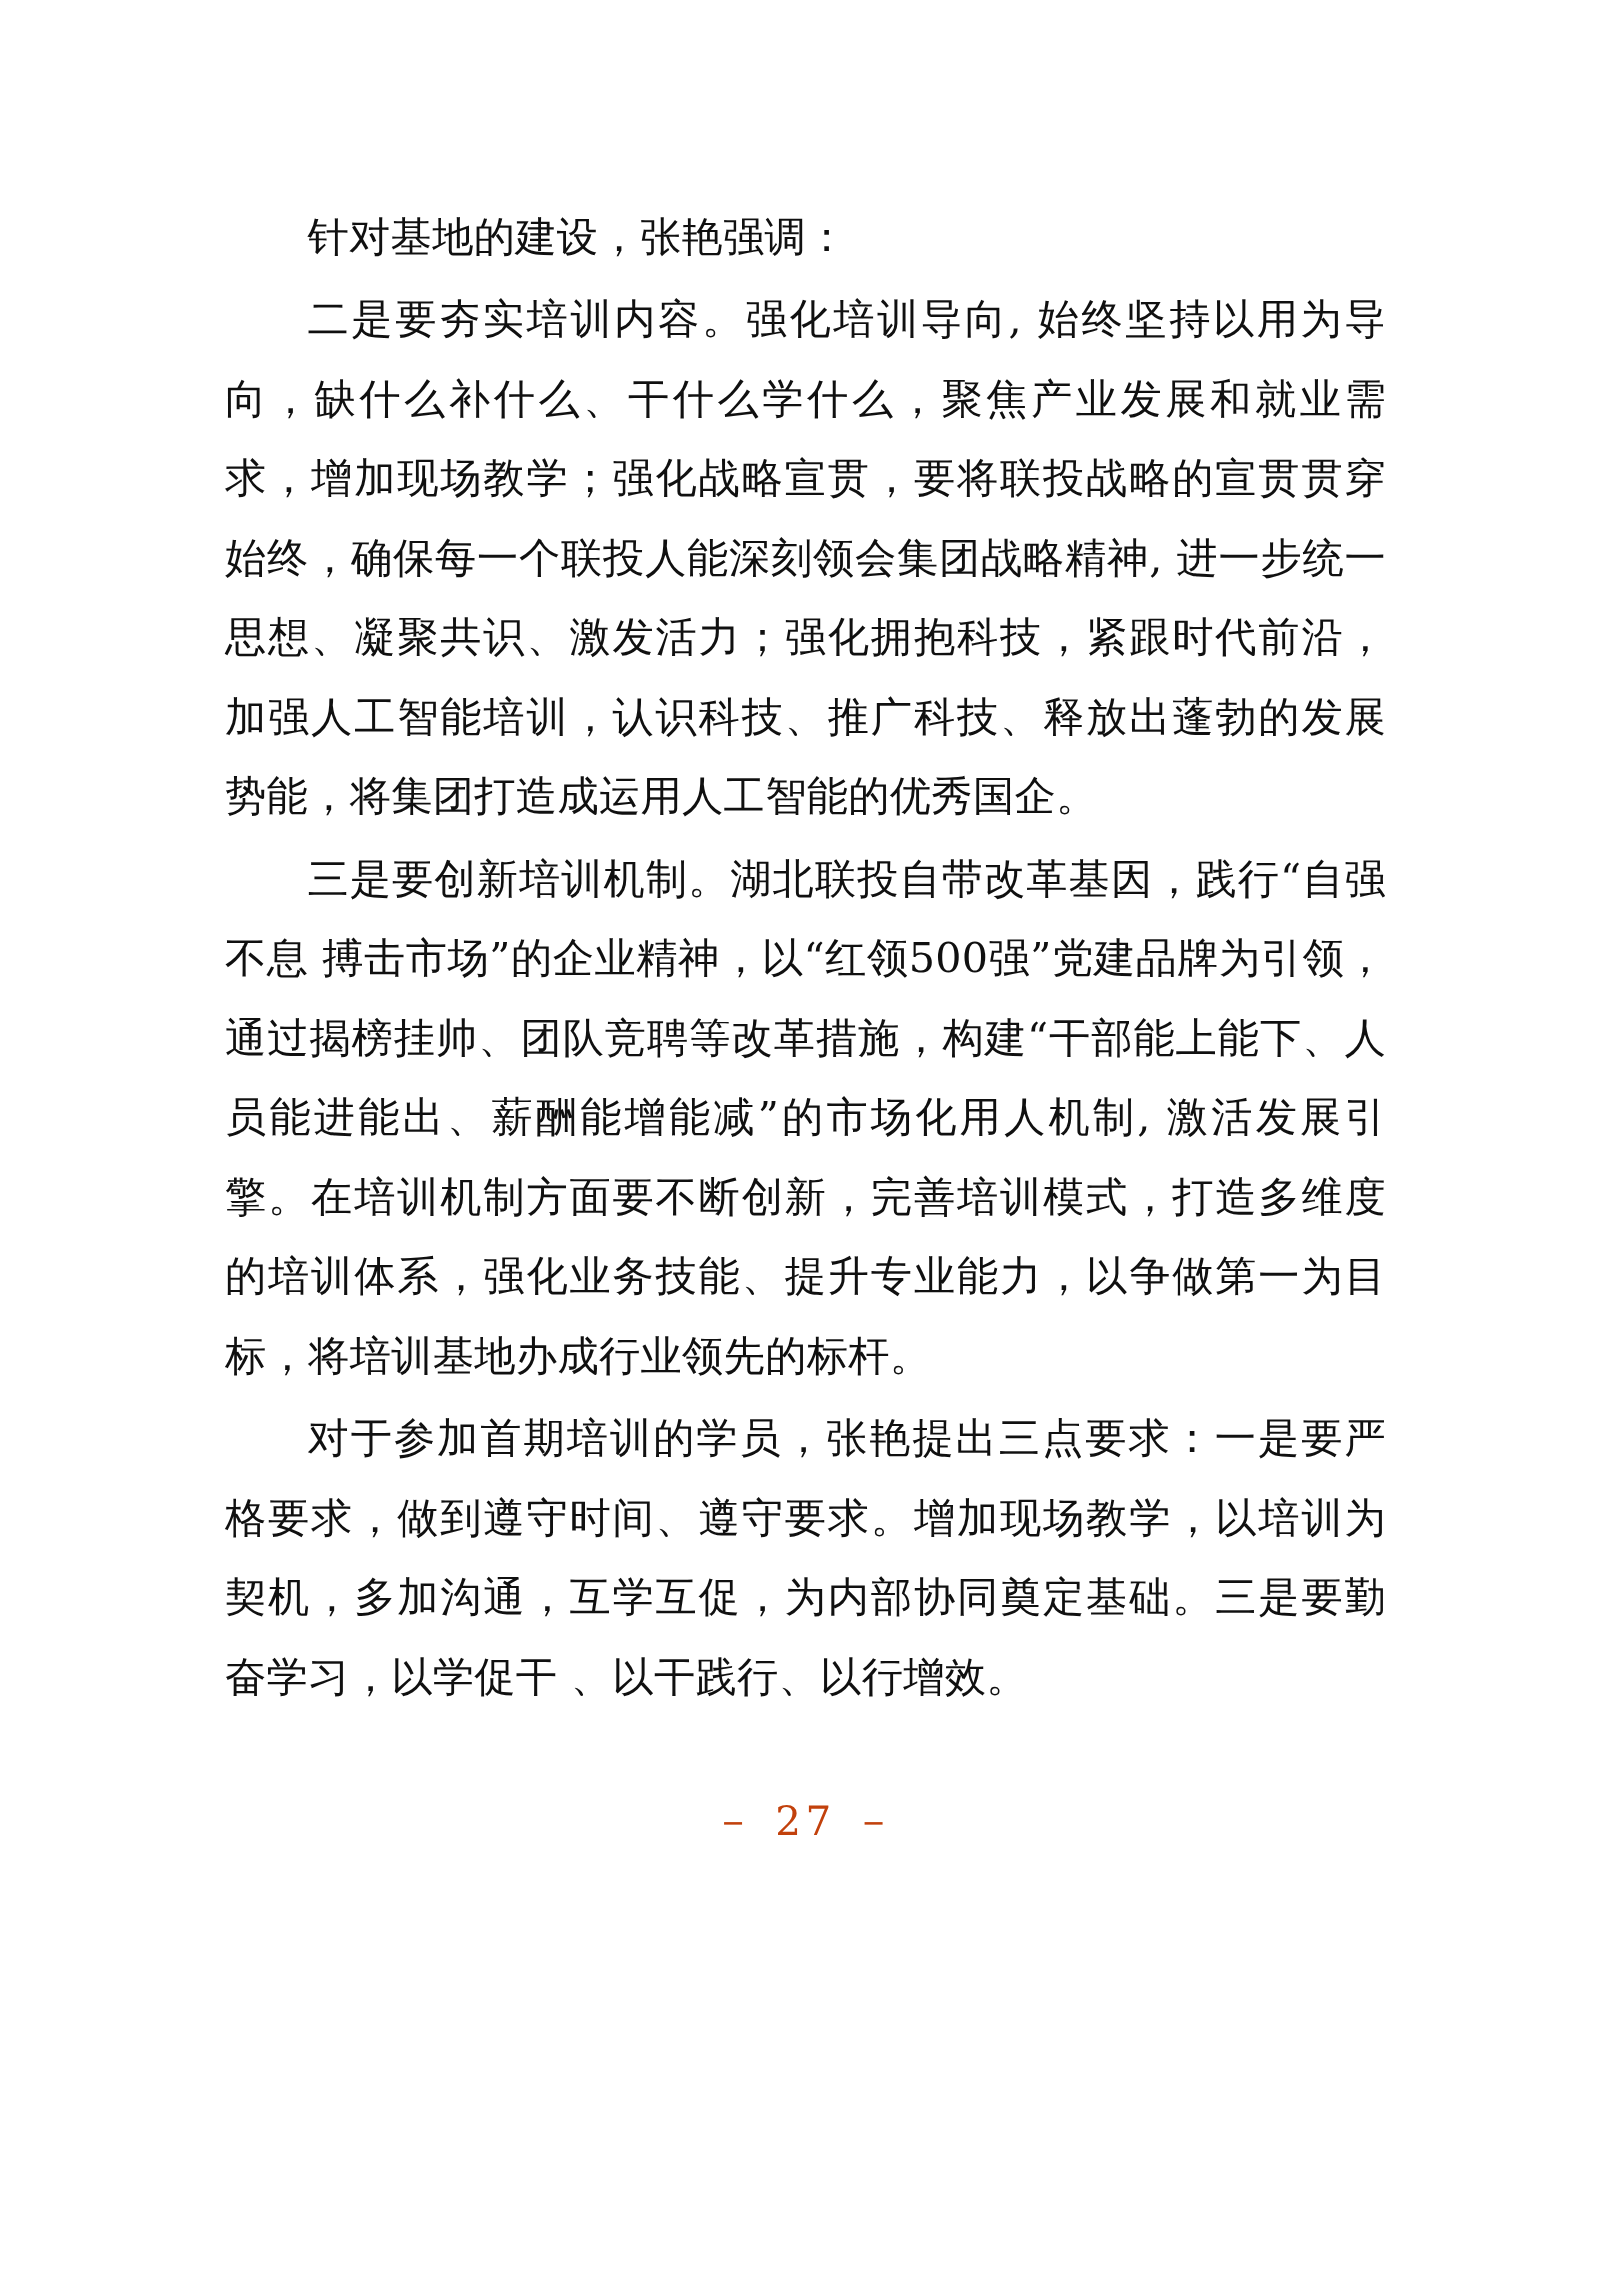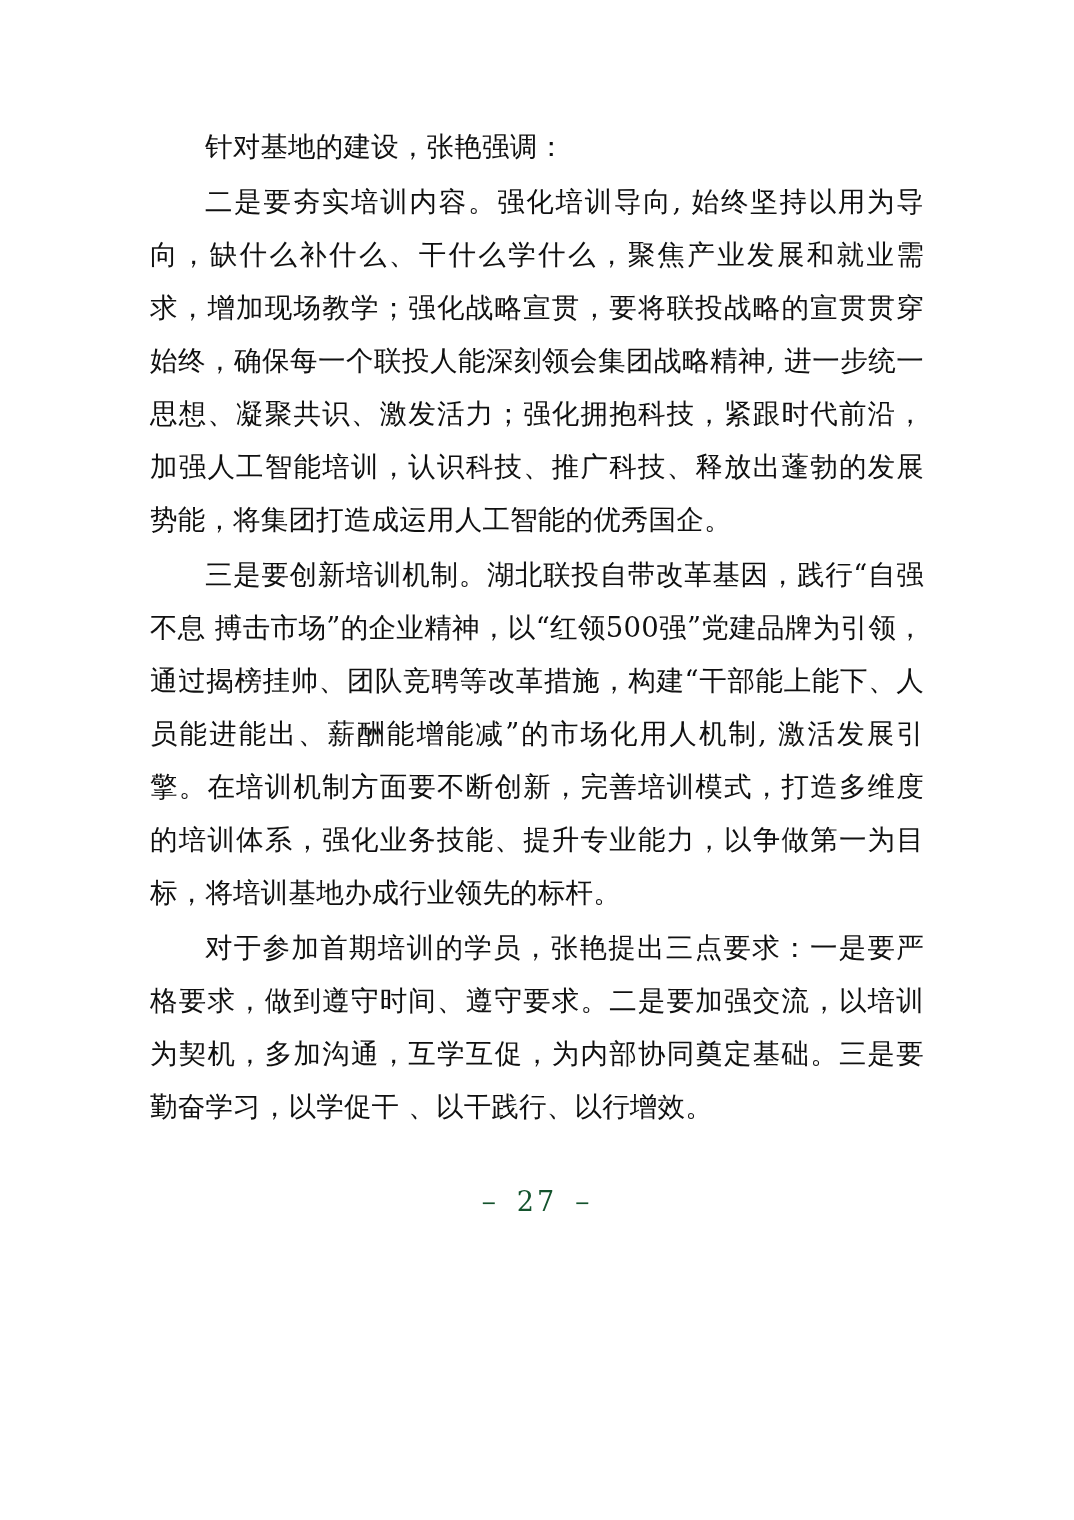--- a/index.html
+++ b/index.html
@@ -13,20 +13,21 @@
     font-family: "DejaVu Serif", "Liberation Serif", serif;
     color: #121212;
     overflow: hidden;
   }
   .page {
     position: relative;
     width: 1074px;
     height: 1312px;
     box-sizing: border-box;
     padding: 120px 150px 0 150px;
+    margin-top: 12px;
   }
   .doc-body {
     font-size: 27.5px;
     line-height: 53px;
     text-align: justify;
     text-justify: inter-ideograph;
     letter-spacing: 0.2px;
     color: #101010;
   }
   .para {
@@ -36,30 +37,30 @@
     text-justify: inter-ideograph;
   }
   .footer {
     position: absolute;
     left: 0;
     right: 0;
     bottom: 92px;
     text-align: center;
     font-size: 27px;
     letter-spacing: 3px;
-    color: #14532d;
+    color: #c2410c;
   }
 </style>
 </head>
 <body>
 
 <div class="page">
 
   <div class="doc-body">
     <p class="para">针对基地的建设，张艳强调：</p>
     <p class="para">二是要夯实培训内容。强化培训导向, 始终坚持以用为导向，缺什么补什么、干什么学什么，聚焦产业发展和就业需求，增加现场教学；强化战略宣贯，要将联投战略的宣贯贯穿始终，确保每一个联投人能深刻领会集团战略精神, 进一步统一思想、凝聚共识、激发活力；强化拥抱科技，紧跟时代前沿，加强人工智能培训，认识科技、推广科技、释放出蓬勃的发展势能，将集团打造成运用人工智能的优秀国企。</p>
     <p class="para">三是要创新培训机制。湖北联投自带改革基因，践行“自强不息 搏击市场”的企业精神，以“红领500强”党建品牌为引领，通过揭榜挂帅、团队竞聘等改革措施，构建“干部能上能下、人员能进能出、薪酬能增能减”的市场化用人机制, 激活发展引擎。在培训机制方面要不断创新，完善培训模式，打造多维度的培训体系，强化业务技能、提升专业能力，以争做第一为目标，将培训基地办成行业领先的标杆。</p>
-    <p class="para">对于参加首期培训的学员，张艳提出三点要求：一是要严格要求，做到遵守时间、遵守要求。二是要加强交流，以培训为契机，多加沟通，互学互促，为内部协同奠定基础。三是要勤奋学习，以学促干 、以干践行、以行增效。</p>
+    <p class="para">对于参加首期培训的学员，张艳提出三点要求：一是要严格要求，做到遵守时间、遵守要求。增加现场教学，以培训为契机，多加沟通，互学互促，为内部协同奠定基础。三是要勤奋学习，以学促干 、以干践行、以行增效。</p>
   </div>
 
   <div class="footer">－ 27 －</div>
 
 </div>
 
 </body></html>

